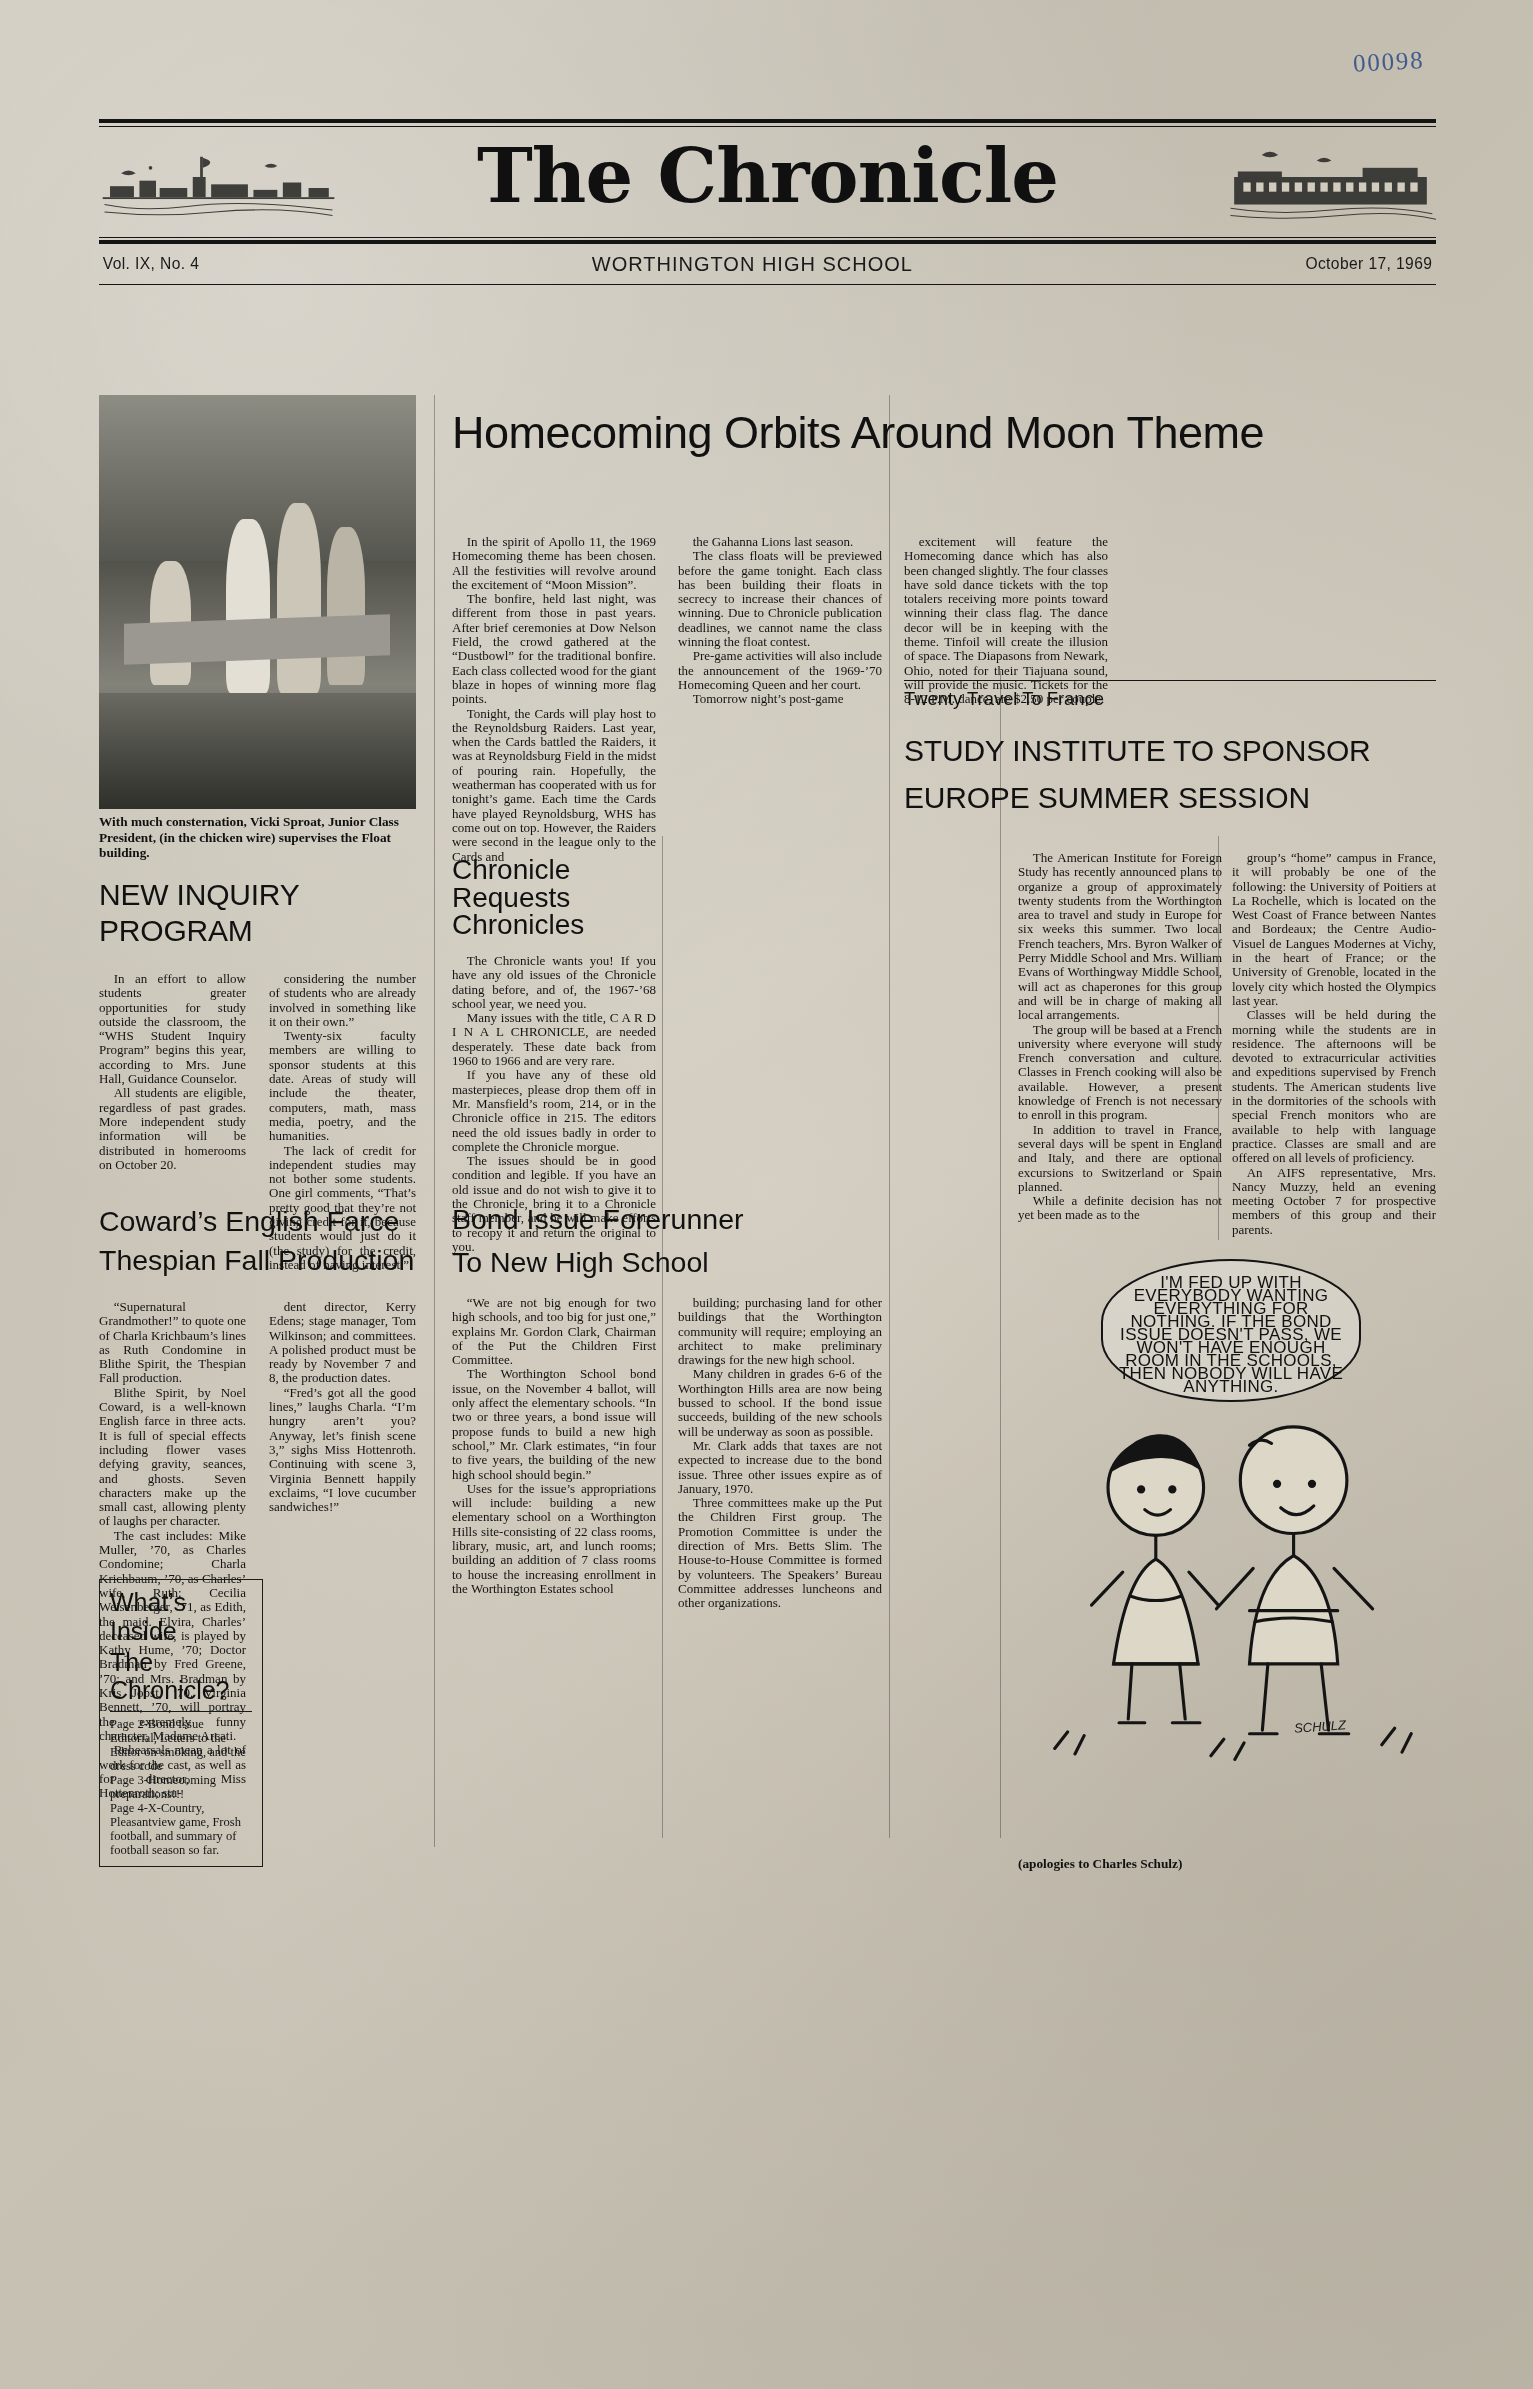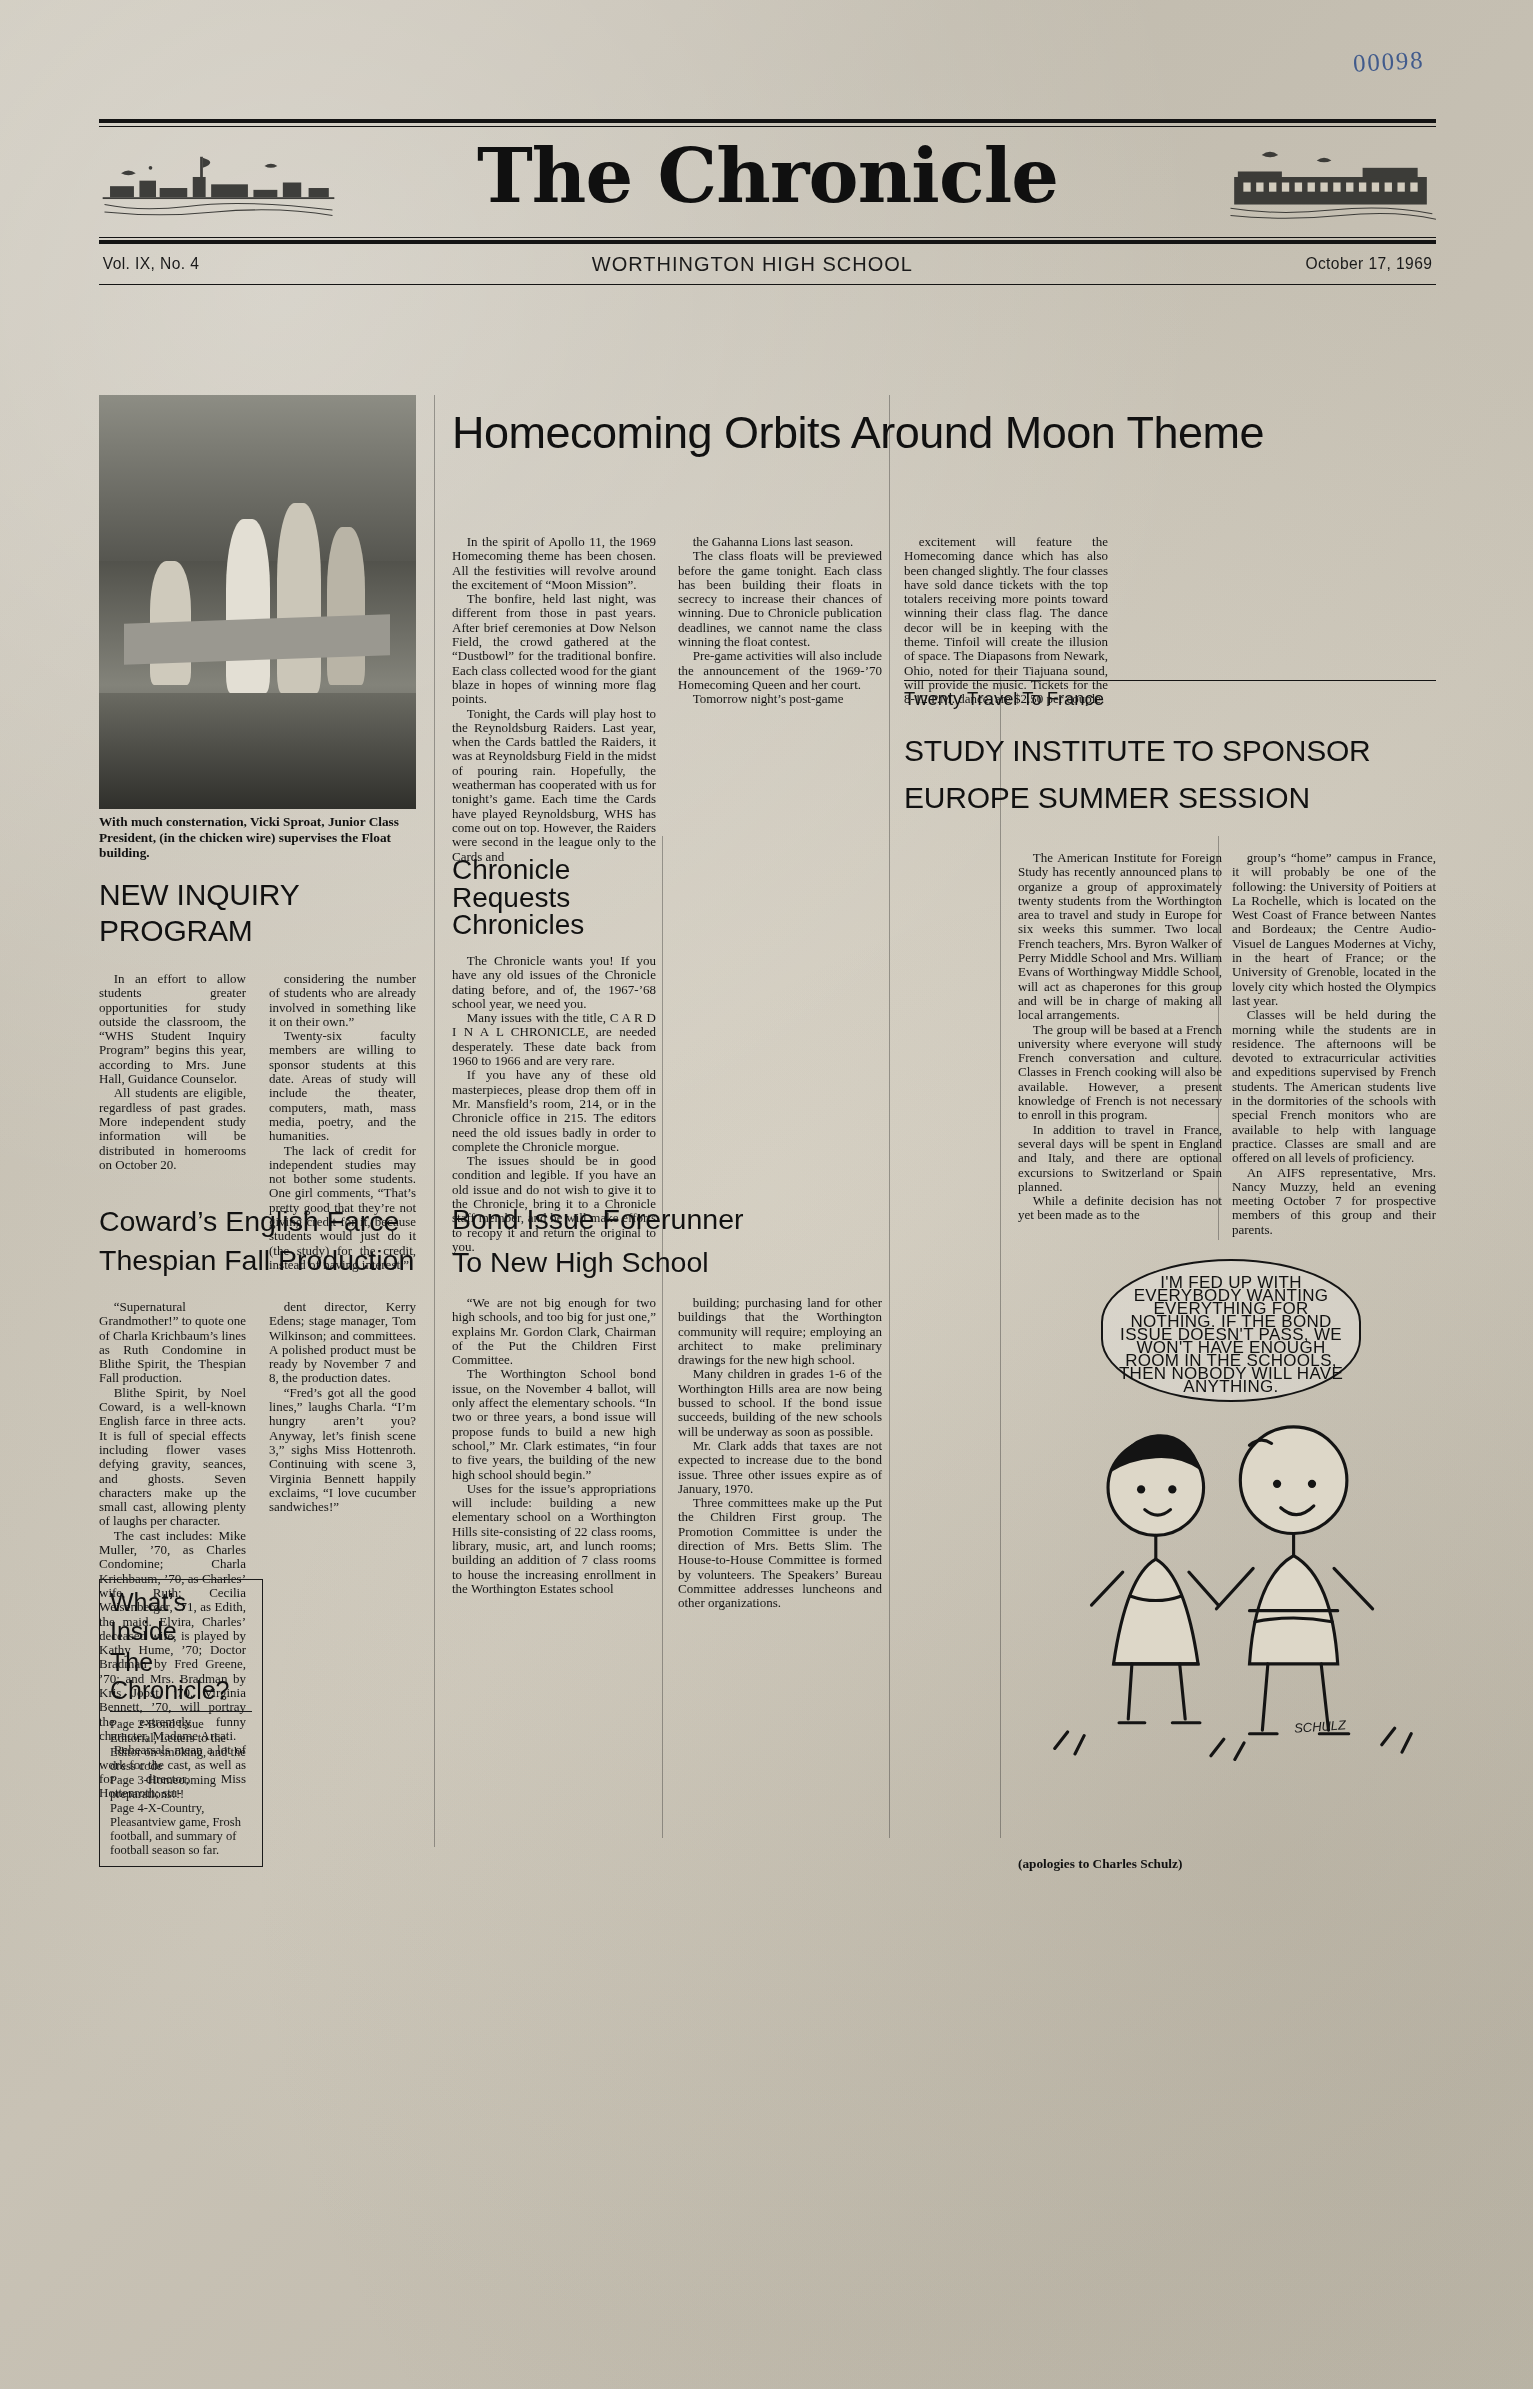--- a/index.html
+++ b/index.html
@@ -303,21 +303,21 @@
       <h2 class="head headline-m">Bond Issue Forerunner</h2>
       <h2 class="head headline-m" style="margin-top:9.2px;">To New High School</h2>
     </div>
     <div class="colbox body" style="left:353px;top:901px;width:204px;">
       <p>“We are not big enough for two high schools, and too big for just one,” explains Mr. Gordon Clark, Chairman of the Put the Children First Committee.</p>
       <p>The Worthington School bond issue, on the November 4 ballot, will only affect the elementary schools. “In two or three years, a bond issue will propose funds to build a new high school,” Mr. Clark estimates, “in four to five years, the building of the new high school should begin.”</p>
       <p>Uses for the issue’s appropriations will include: building a new elementary school on a Worthington Hills site-consisting of 22 class rooms, library, music, art, and lunch rooms; building an addition of 7 class rooms to house the increasing enrollment in the Worthington Estates school</p>
     </div>
     <div class="colbox body" style="left:579px;top:901px;width:204px;">
       <p>building; purchasing land for other buildings that the Worthington community will require; employing an architect to make preliminary drawings for the new high school.</p>
-      <p>Many children in grades 1-6 of the Worthington Hills area are now being bussed to school. If the bond issue succeeds, building of the new schools will be underway as soon as possible.</p>
+      <p>Many children in grades 6-6 of the Worthington Hills area are now being bussed to school. If the bond issue succeeds, building of the new schools will be underway as soon as possible.</p>
       <p>Mr. Clark adds that taxes are not expected to increase due to the bond issue. Three other issues expire as of January, 1970.</p>
       <p>Three committees make up the Put the Children First group. The Promotion Committee is under the direction of Mrs. Betts Slim. The House-to-House Committee is formed by volunteers. The Speakers’ Bureau Committee addresses luncheons and other organizations.</p>
     </div>
 
     <div class="colbox" style="left:805px;top:285px;width:532px;">
       <div class="hr-thick" style="margin-bottom:7.4px;"></div>
       <div class="kicker">Twenty Travel To France</div>
     </div>
     <div class="colbox" style="left:805px;top:338px;width:532px;">
       <h2 class="head headline-l">STUDY INSTITUTE TO SPONSOR</h2>

